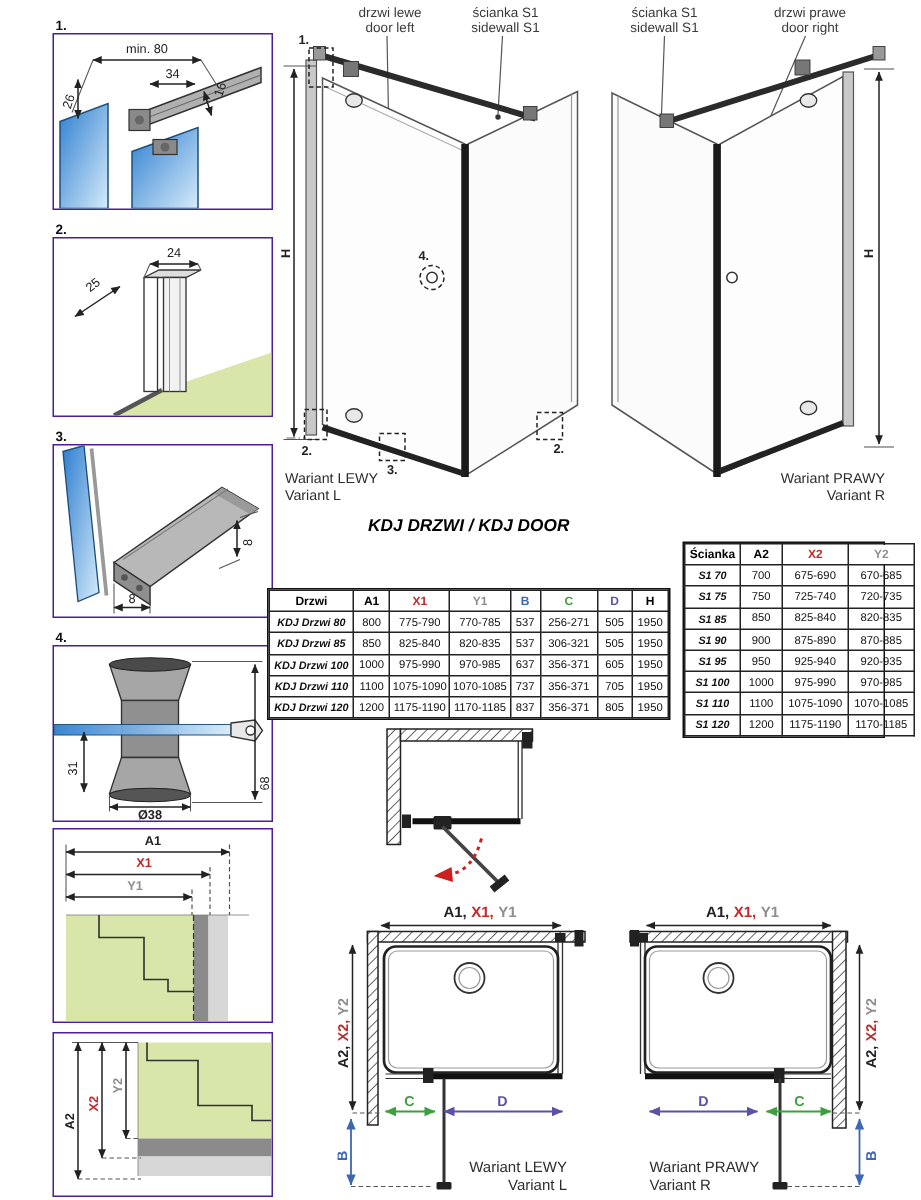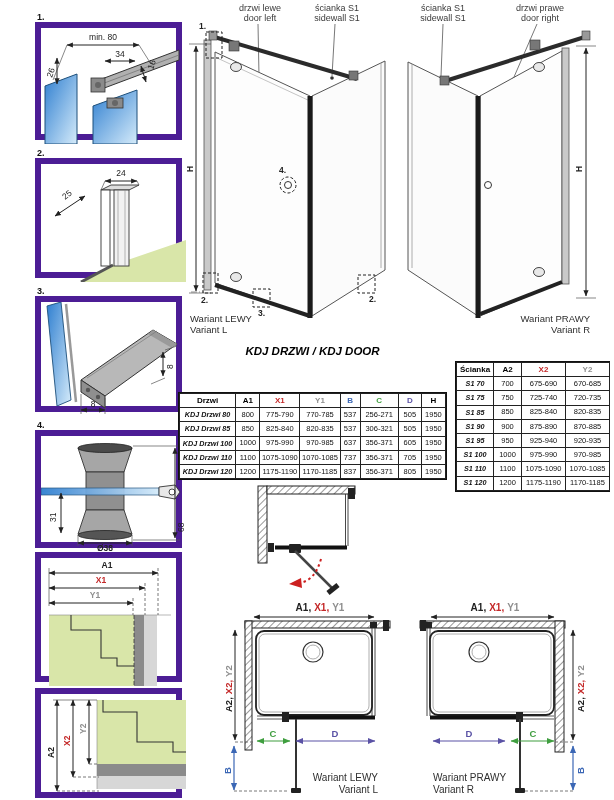--- a/index.html
+++ b/index.html
@@ -1,19 +1,19 @@
 <!DOCTYPE html>
 <html><head>
 <meta charset="utf-8">
 <style>
   html,body{margin:0;padding:0;background:#fff;}
   #canvas{position:relative;width:614px;height:800px;background:#fff;
           font-family:"Liberation Sans",sans-serif;color:#111;overflow:hidden;}
   .abs{position:absolute;}
-  .panel{position:absolute;border:6px solid #4c1d95;background:#fff;box-sizing:border-box;}
+  .panel{position:absolute;border:1px solid #4c1d95;background:#fff;box-sizing:border-box;}
   .panel-num{position:absolute;font-size:9px;font-weight:bold;color:#111;}
   .tbl-title{position:absolute;font-weight:bold;font-style:italic;font-size:11.5px;
              text-align:center;white-space:nowrap;color:#000;}
   .tbl-wrap{position:absolute;border:1.5px solid #111;box-sizing:border-box;background:#fff;}
   table.dtable{border-collapse:collapse;table-layout:fixed;width:100%;}
   table.dtable th,table.dtable td{border:1px solid #222;font-size:7.5px;text-align:center;
       padding:0;height:13.2px;line-height:1;white-space:nowrap;overflow:hidden;}
   table.dtable th{font-weight:bold;font-size:8px;background:#fff;}
   table.dtable td:first-child{font-weight:bold;font-style:italic;font-size:7.2px;}
   svg text{font-family:"Liberation Sans",sans-serif;fill:#222;}
@@ -390,21 +390,21 @@
             <td>1170-1185</td>
             <td>837</td>
             <td>356-371</td>
             <td>805</td>
             <td>1950</td>
           </tr>
         </tbody>
   </table>
 </div>
 
-<div class="tbl-wrap" style="left:455px;top:361px;width:155px;">
+<div class="tbl-wrap" style="left:455px;top:361px;width:135px;">
   <table class="dtable">
     <colgroup>
           <col style="width:37px">
           <col style="width:28px">
           <col style="width:44px">
           <col style="width:44px">
         </colgroup>
     <thead>
           <tr>
             <th style="color: rgb(0, 0, 0);">Ścianka</th>

